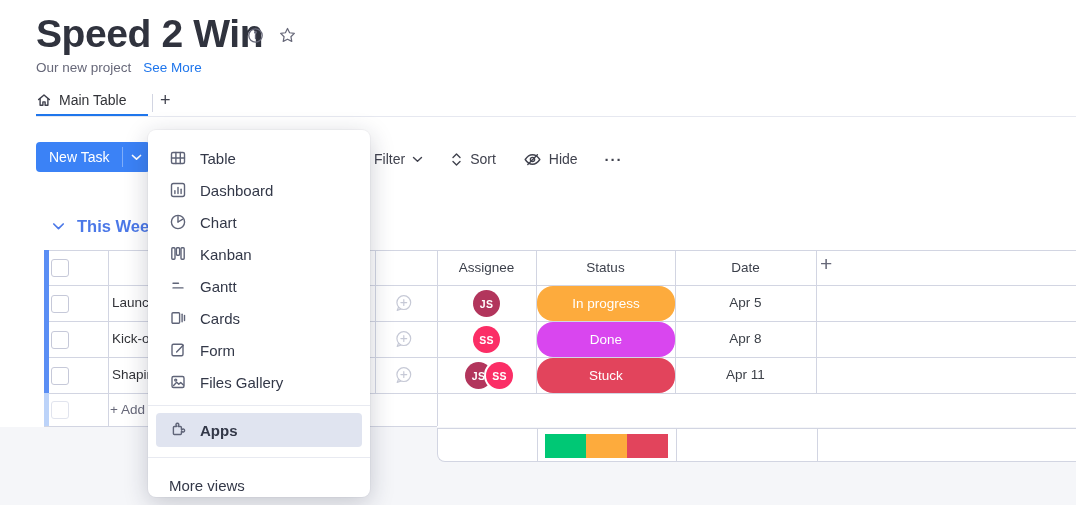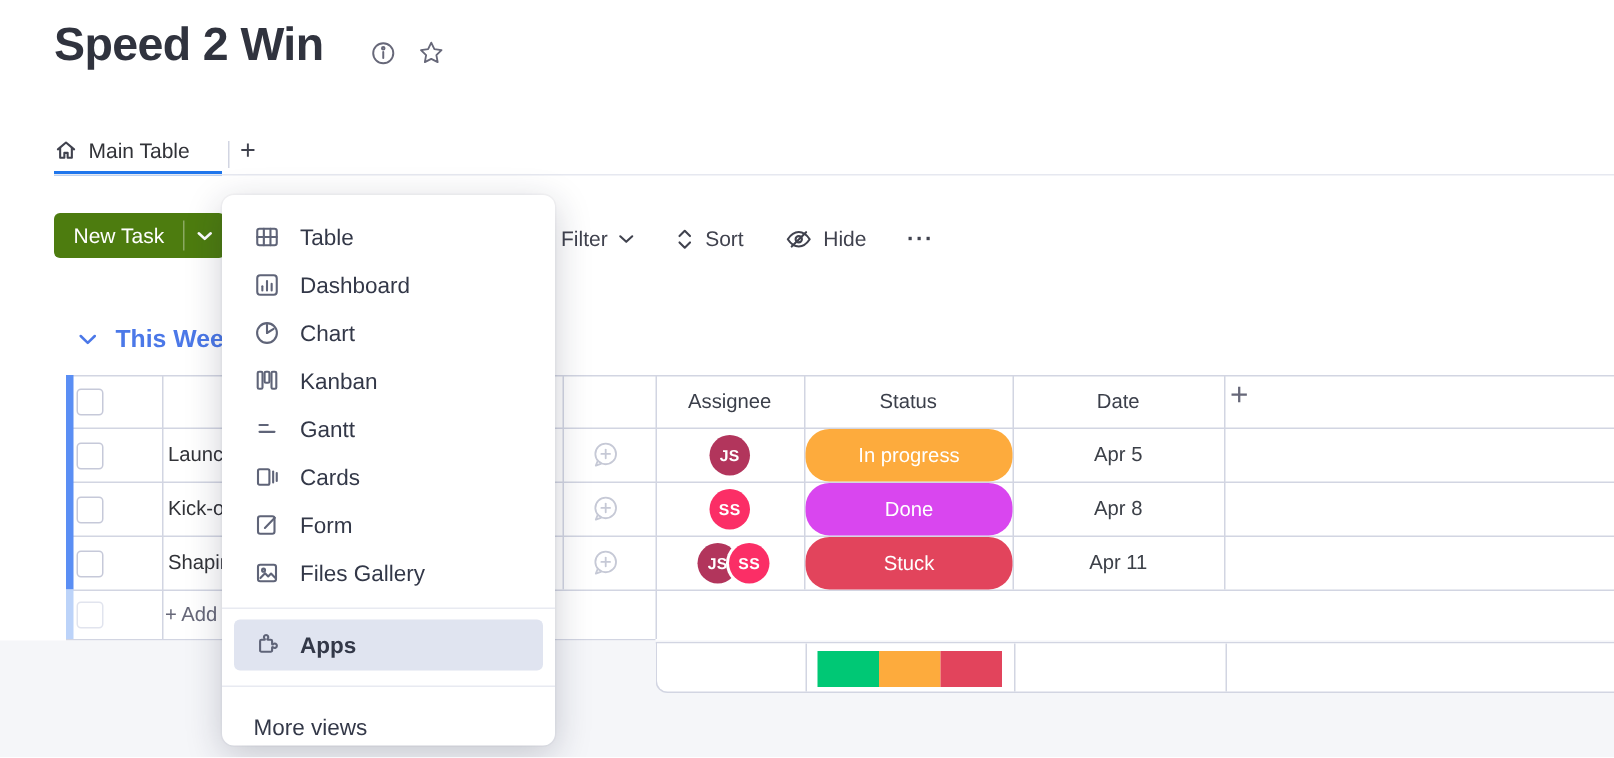--- a/index.html
+++ b/index.html
@@ -2,36 +2,36 @@
 <html><head>
 <meta charset="utf-8">
 <style>
   html,body{margin:0;padding:0;background:#fff;}
   .stage{position:relative;width:1076px;height:505px;background:#fff;overflow:hidden;
          font-family:"Liberation Sans",sans-serif;color:#323338;}
   .h{position:absolute;height:1px;background:#d2d5e2;}
   .v{position:absolute;width:1px;background:#d2d5e2;}
 
   
-  .title{position:absolute;left:36px;top:12px;font-size:31px;font-weight:700;letter-spacing:-0.4px;color:#30333e;text-align:right;}
+  .title{position:absolute;left:36px;top:12px;font-size:39px;font-weight:700;letter-spacing:-0.4px;color:#30333e;text-align:right;}
   .title-icons{position:absolute;left:247px;top:26px;display:flex;gap:14px;align-items:center;}
   .subtitle-row{position:absolute;left:36px;top:60px;font-size:13.5px;display:flex;gap:12px;}
   .subtitle{color:#676879;}
   .see-more{color:#1f76ec;cursor:pointer;}
 
   
   .tab{position:absolute;left:36px;top:92px;display:flex;align-items:center;gap:7px;font-size:14px;color:#323338;}
   .tab-underline{position:absolute;left:36px;top:114px;width:112px;height:3px;background:#1f76ec;}
   .tabbar-line{position:absolute;left:36px;top:116px;right:0;height:1px;background:#e6e8f0;}
   .tab-divider{position:absolute;left:152px;top:94px;width:1px;height:18px;background:#d2d5e2;}
   .tab-plus{position:absolute;left:160px;top:90px;font-size:18px;color:#40424e;cursor:pointer;}
 
   
   .new-task{position:absolute;left:36px;top:142px;height:30px;display:flex;align-items:stretch;
-            background:#4d7c0f;border-radius:4px;color:#fff;cursor:pointer;overflow:hidden;}
+            background:#3b82f6;border-radius:4px;color:#fff;cursor:pointer;overflow:hidden;}
   .new-task-label{display:flex;align-items:center;padding:0 13px;font-size:14px;}
   .new-task-sep{width:1px;background:rgba(255,255,255,.35);margin:5px 0;}
   .new-task-caret{display:flex;align-items:center;justify-content:center;width:27px;}
 
   
   .toolbar{position:absolute;left:374px;top:144px;height:30px;display:flex;align-items:center;gap:27px;
            font-size:14px;color:#40424e;}
   .tb-item{display:flex;align-items:center;gap:7px;cursor:pointer;}
   .tb-more{font-size:15px;font-weight:700;letter-spacing:1px;color:#40424e;}
 
@@ -94,20 +94,24 @@
           <line x1="8.5" y1="7.7" x2="8.5" y2="11.6"></line>
           <circle cx="8.5" cy="5.2" r="0.85" fill="#676879" stroke="none"></circle>
         </svg>
     </span>
     <span style="cursor:pointer">
       <svg class="ic-gray" width="19" height="19" viewBox="0 0 20 20">
           <path d="M10 2.6 l2.2 4.5 5 .7 -3.6 3.5 .9 4.9 -4.5-2.3 -4.5 2.3 .9-4.9 L2.8 7.8 l5-.7 z"></path>
         </svg>
     </span>
   </div>
+  <div class="subtitle-row">
+    <span class="subtitle">Our new project</span>
+    <span class="see-more">See More</span>
+  </div>
 
   <div class="tab" style="cursor:pointer">
     <span>
       <svg class="ic-dark" width="16" height="16" viewBox="0 0 16 16">
           <path d="M2.6 7.6 L8 3 L13.4 7.6"></path>
           <path d="M4.1 6.6 V13.2 H6.9 V9.9 H9.1 V13.2 H11.9 V6.6"></path>
         </svg>
     </span>
     <span>Main Table</span>
   </div>

